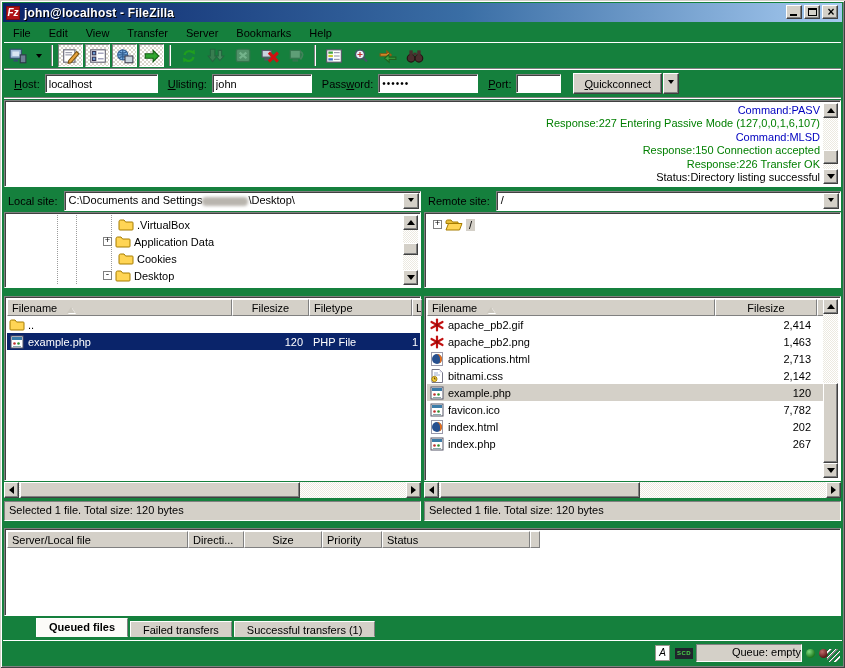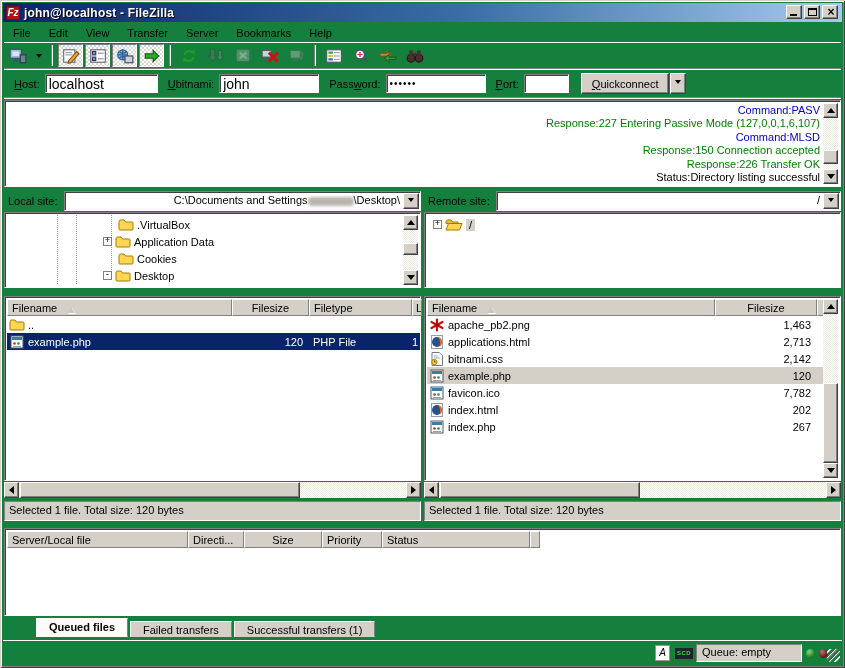--- a/index.html
+++ b/index.html
@@ -43,42 +43,42 @@
       background-image: conic-gradient(#FFF 25%, #DAD6CC 0 50%, #FFF 0 75%, #DAD6CC 0); background-size:4px 4px; }
   .tbsep { width:2px; height:21px; margin:0 4px; border-left:1px solid #808080; border-right:1px solid #FFF; }
   .dis { opacity:.40; filter:grayscale(85%); }
   .caret { width:0; height:0; border:3px solid transparent; border-top:4px solid #000; margin-top:4px; }
 
   
   .qcbar { position:absolute; left:4px; top:70px; width:837px; height:28px; display:flex; align-items:center;
       border-bottom:1px solid #808080; box-shadow:0 1px 0 #FFF; }
   .qcbar label { margin:0 5px 0 10px; }
   .field { height:19px; background:#FFF; border:1px solid; border-color:#808080 #FFF #FFF #808080;
-      box-shadow: inset 1px 1px 0 #404040; font-family:"Liberation Sans",sans-serif; font-size:14px; padding:1px 3px; }
+      box-shadow: inset 1px 1px 0 #404040; font-family:"Liberation Sans",sans-serif; font-size:11px; padding:1px 3px; }
   .qc-btn { height:21px; padding:2px 10px; font-family:"Liberation Sans",sans-serif; font-size:11px; }
   .qc-drop { width:16px; height:21px; display:flex; align-items:center; justify-content:center; margin-left:1px; }
 
   
   .log { position:absolute; left:4px; top:100px; width:837px; height:87px; } 
   .log-body { position:absolute; left:2px; top:2px; right:18px; bottom:2px; padding:1px 2px; line-height:13.4px; overflow:hidden;text-align:right; }
   .loglab { display:inline-block; width:76px; }
   .logrow.command { color:#0000BF; }
   .logrow.response { color:#007F00;margin-left:24px; }
   .logrow.status { color:#000; }
 
   
   .sb-track { background-image: conic-gradient(#FFF 25%, #ECE9E0 0 50%, #FFF 0 75%, #ECE9E0 0); background-size:2px 2px; }
   .sb-btn { position:absolute; width:15px; height:15px; display:flex; align-items:center; justify-content:center; }
   .arr-up { width:0;height:0;border:4px solid transparent;border-bottom:5px solid #000;margin-top:-4px; }
   .arr-dn { width:0;height:0;border:4px solid transparent;border-top:5px solid #000;margin-bottom:-4px; }
   .arr-lf { width:0;height:0;border:4px solid transparent;border-right:5px solid #000;margin-left:-4px; }
   .arr-rt { width:0;height:0;border:4px solid transparent;border-left:5px solid #000;margin-right:-4px; }
 
   
-  .siterow { position:absolute; top:191px; height:20px; display:flex; align-items:center;text-align:right; }
+  .siterow { position:absolute; top:191px; height:20px; display:flex; align-items:center; }
   .siterow .slabel { margin:0 6px 0 4px; white-space:nowrap; }
   .combo { flex:1; height:20px; position:relative; background:#FFF; border:1px solid; border-color:#808080 #FFF #FFF #808080;
       box-shadow: inset 1px 1px 0 #404040; padding:2px 20px 2px 4px; white-space:nowrap; overflow:hidden; }
   .combo-arrow { position:absolute; right:1px; top:1px; bottom:1px; width:16px; display:flex; align-items:center; justify-content:center; }
   .redact { display:inline-block; width:46px; height:9px; background:#B9B5AE; border-radius:4px; filter:blur(1.5px); vertical-align:middle; }
 
   
   .treebox { position:absolute; top:212px; width:417px; height:76px; }
   .tree-inner { position:absolute; left:2px; top:2px; right:2px; bottom:2px; overflow:hidden; }
   .dotv { position:absolute; width:1px; background-image:linear-gradient(#9C9C9C 1px, transparent 1px); background-size:1px 2px; }
@@ -115,21 +115,21 @@
   .tab { background:#D4D0C8; border:1px solid; border-color:#FFF #808080 transparent #FFF; height:16px; padding:2px 12px; margin-right:2px; }
   .tab.active { background:#FCFBF8; font-weight:bold; height:19px; border-bottom-color:#FCFBF8;margin-left:6px; }
 
   
   .statusbar { position:absolute; left:3px; top:640px; width:839px; height:24px; border-top:1px solid #FFF; }
   .sb-item { position:absolute; top:4px; }
   .abadge { width:15px; height:16px; background:#FFF; border:1px solid #9A968E; font-size:10px; font-style:italic;
       text-align:center; line-height:14px; }
   .scd { width:18px; height:11px; background:#20242C; color:#49D049; font-size:6px; font-weight:bold;
       text-align:center; line-height:11px; top:7px; letter-spacing:.5px; }
-  .qpanel { height:18px; width:106px; line-height:15px; padding-left:5px; top:3px; }
+  .qpanel { height:18px; width:106px; line-height:15px; padding-left:5px; top:3px;text-align:right; }
   .led { width:9px; height:9px; border-radius:50%; top:8px; }
   .led.green { background:radial-gradient(circle at 35% 30%, #7FDC7F, #1F7A1F 70%); }
   .led.red { background:radial-gradient(circle at 35% 30%, #C06A6A, #5E1717 70%); }
   .grip { width:13px; height:13px; right:2px; top:8px; position:absolute;
       background:repeating-linear-gradient(135deg, transparent 0 2px, #FFF 2px 3px, #808080 3px 4px); }
 
   svg { display:block; }
 </style>
 </head>
 <body>
@@ -274,21 +274,21 @@
         <rect x="3" y="2" width="3" height="5" fill="#4A2E2E"></rect>
         <rect x="10" y="2" width="3" height="5" fill="#4A2E2E"></rect>
         <rect x="6.5" y="4" width="3" height="2.4" fill="#4A2E2E"></rect>
       </svg>
     </div>
   </div>
 
   <div class="qcbar">
     <label><span class="u">H</span><span>ost:</span></label>
     <input class="field" style="width: 113px;" value="localhost">
-    <label><span class="u">U</span><span>bitnami:</span></label>
+    <label><span class="u">U</span><span>listing:</span></label>
     <input class="field" style="width: 100px;" value="john">
     <label><span>Pass</span><span class="u">w</span><span>ord:</span></label>
     <input class="field" style="width: 100px; font-size: 10px; letter-spacing: 1px;" value="••••••">
     <label><span class="u">P</span><span>ort:</span></label>
     <input class="field" style="width: 45px;" value="">
     <button class="btn3d qc-btn" style="margin-left:12px"><span class="u">Q</span><span>uickconnect</span></button>
     <div class="btn3d qc-drop">
         <span class="caret" style="margin-top:0"></span>
       </div>
   </div>
@@ -453,20 +453,36 @@
       <div class="frow">
         <div class="c" style="width:288px">
             <svg class="ficon" width="16" height="14" viewBox="0 0 16 14">
               <g stroke="#C11111" stroke-width="2.2" stroke-linecap="round">
                 <line x1="8" y1="1.5" x2="8" y2="12.5"></line>
                 <line x1="2.5" y1="4" x2="13.5" y2="10"></line>
                 <line x1="13.5" y1="4" x2="2.5" y2="10"></line>
               </g>
               <circle cx="8" cy="7" r="1.6" fill="#8F0B0B"></circle>
             </svg>
+            <span>apache_pb2.gif</span>
+          </div>
+        <div class="c r" style="width:102px">
+            <span>2,414</span>
+          </div>
+      </div>
+      <div class="frow">
+        <div class="c" style="width:288px">
+            <svg class="ficon" width="16" height="14" viewBox="0 0 16 14">
+              <g stroke="#C11111" stroke-width="2.2" stroke-linecap="round">
+                <line x1="8" y1="1.5" x2="8" y2="12.5"></line>
+                <line x1="2.5" y1="4" x2="13.5" y2="10"></line>
+                <line x1="13.5" y1="4" x2="2.5" y2="10"></line>
+              </g>
+              <circle cx="8" cy="7" r="1.6" fill="#8F0B0B"></circle>
+            </svg>
             <span>apache_pb2.png</span>
           </div>
         <div class="c r" style="width:102px">
             <span>1,463</span>
           </div>
       </div>
       <div class="frow">
         <div class="c" style="width:288px">
             <svg class="ficon" width="16" height="14" viewBox="0 0 16 14">
               <rect x="2.5" y="0.5" width="11" height="13" fill="#FFF" stroke="#99A"></rect>

